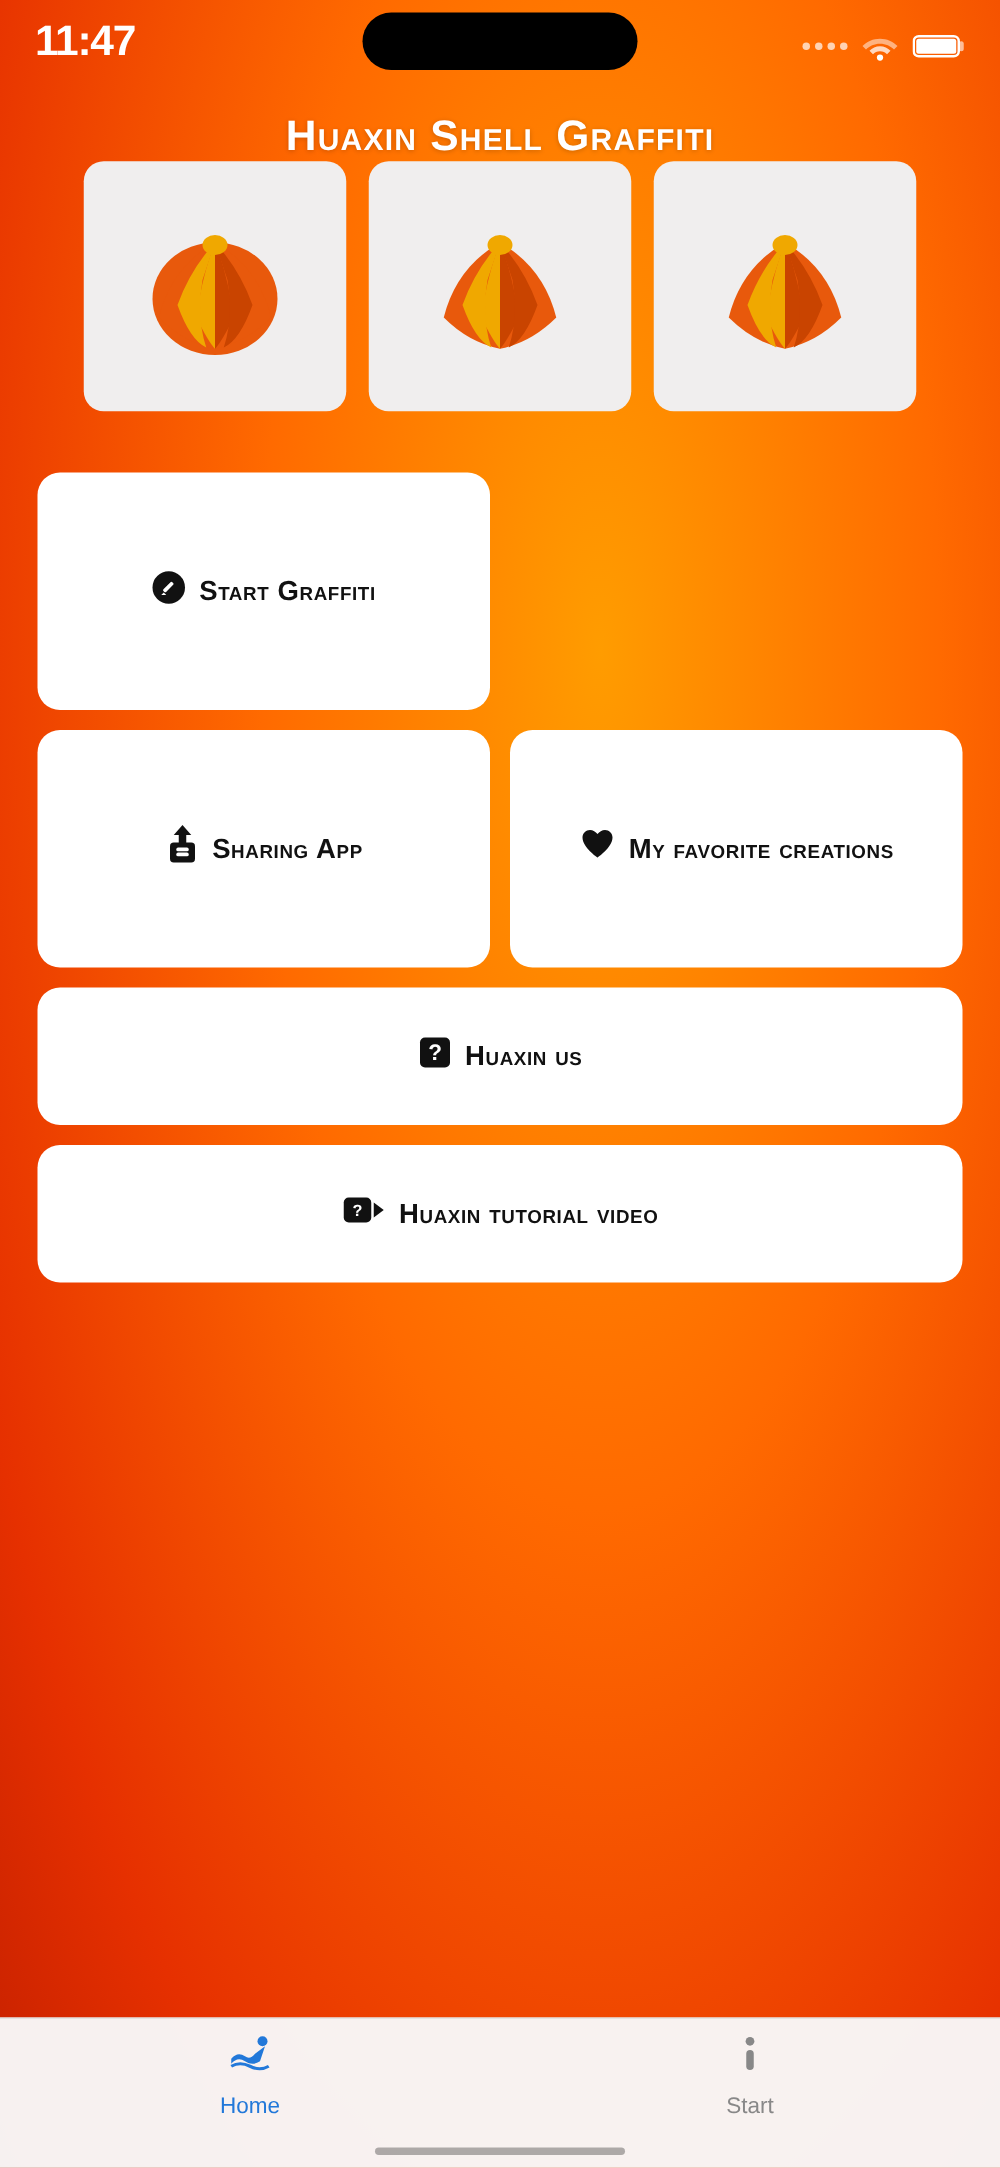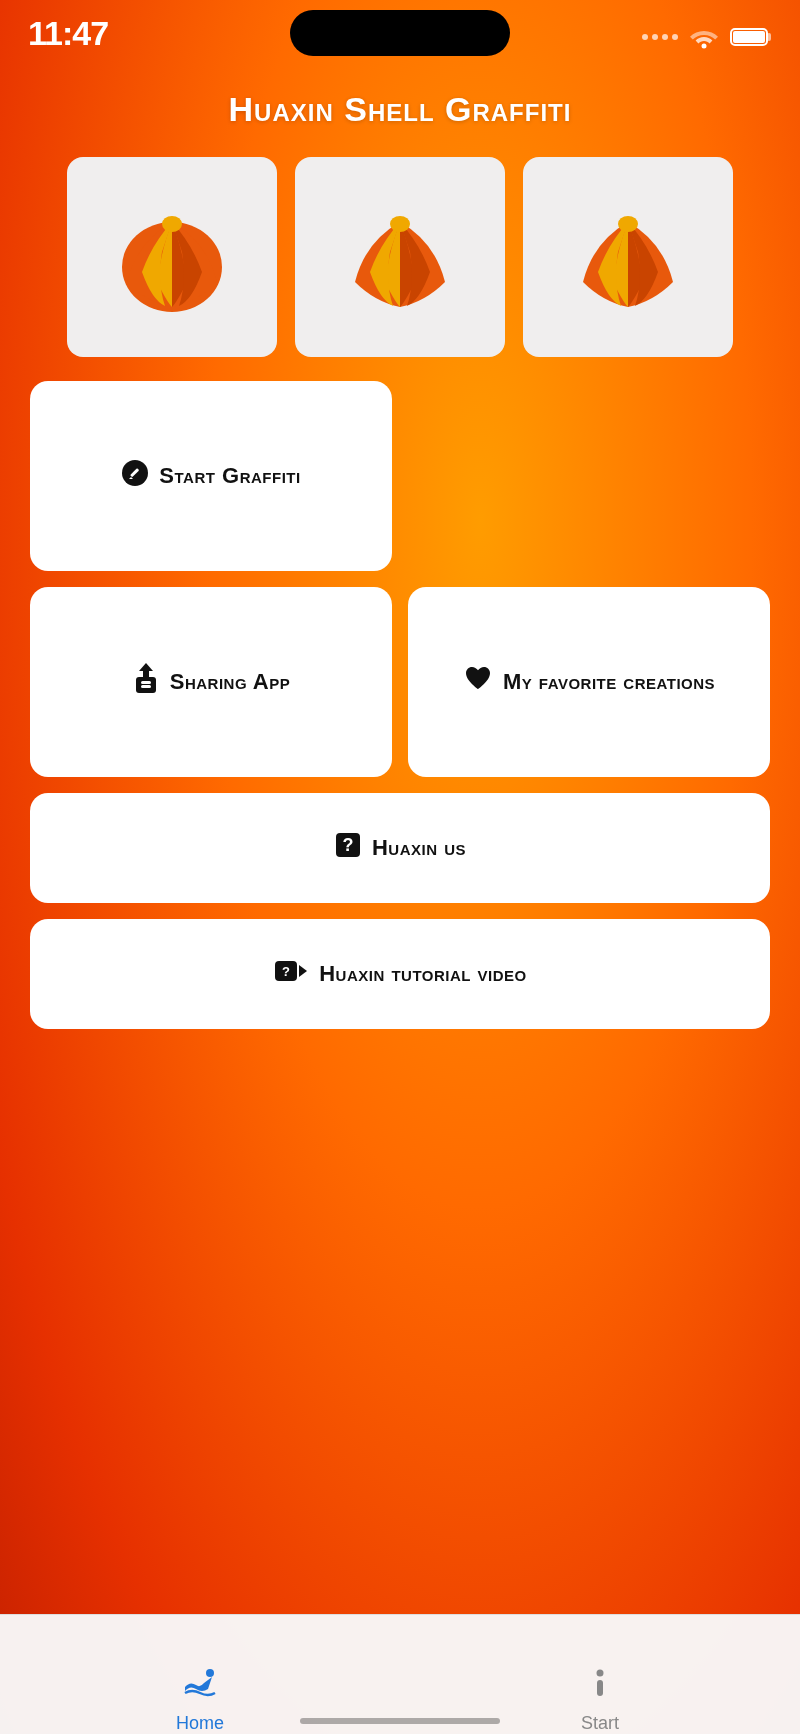--- a/index.html
+++ b/index.html
@@ -69,21 +69,20 @@
       width: 6px; height: 6px;
       background: white;
       border-radius: 50%;
       opacity: 0.7;
     }
 
     
     .app-title {
       text-align: center;
       margin-top: 30px;
-      margin-bottom: 28px;
       font-size: 34px;
       font-weight: 700;
       color: white;
       font-variant: small-caps;
       letter-spacing: 1px;
       text-shadow: 0 1px 4px rgba(0,0,0,0.2);
     }
 
     
     .shell-row {
@@ -107,20 +106,21 @@
 
     .shell-svg {
       width: 130px;
       height: 130px;
     }
 
     
     .menu-section {
       padding: 0 30px;
       flex: 1;
+      margin-top: 25px;
     }
 
     .menu-grid-2col {
       display: grid;
       grid-template-columns: 1fr 1fr;
       gap: 16px;
       margin-bottom: 16px;
     }
 
     .menu-btn {
@@ -165,21 +165,21 @@
     
     .tab-bar {
       position: absolute;
       bottom: 0;
       left: 0;
       right: 0;
       height: 120px;
       background: rgba(248,248,248,0.97);
       border-top: 1px solid #ddd;
       display: flex;
-      align-items: flex-end;
+      align-items: flex-start;
       padding-top: 12px;
     }
 
     .tab-item {
       flex: 1;
       display: flex;
       flex-direction: column;
       align-items: center;
       gap: 5px;
       cursor: pointer;

